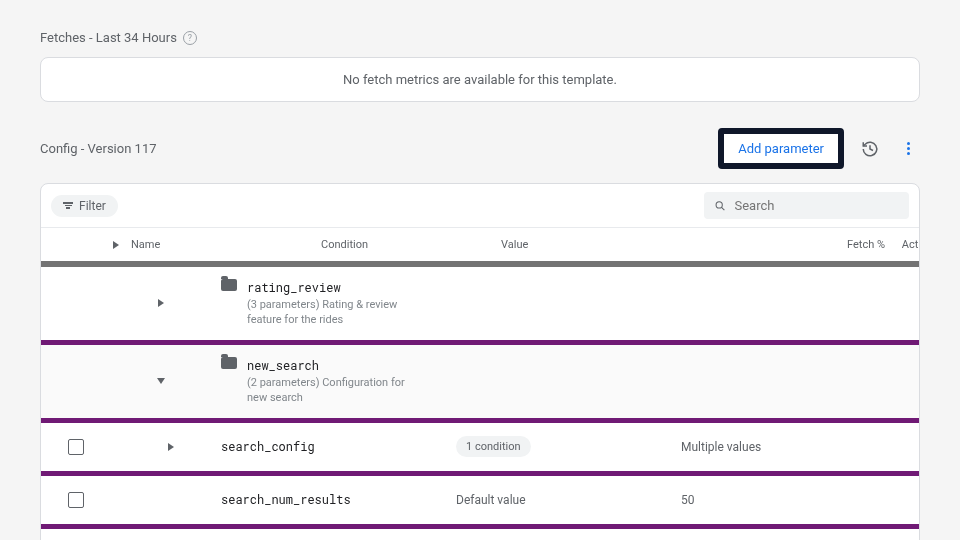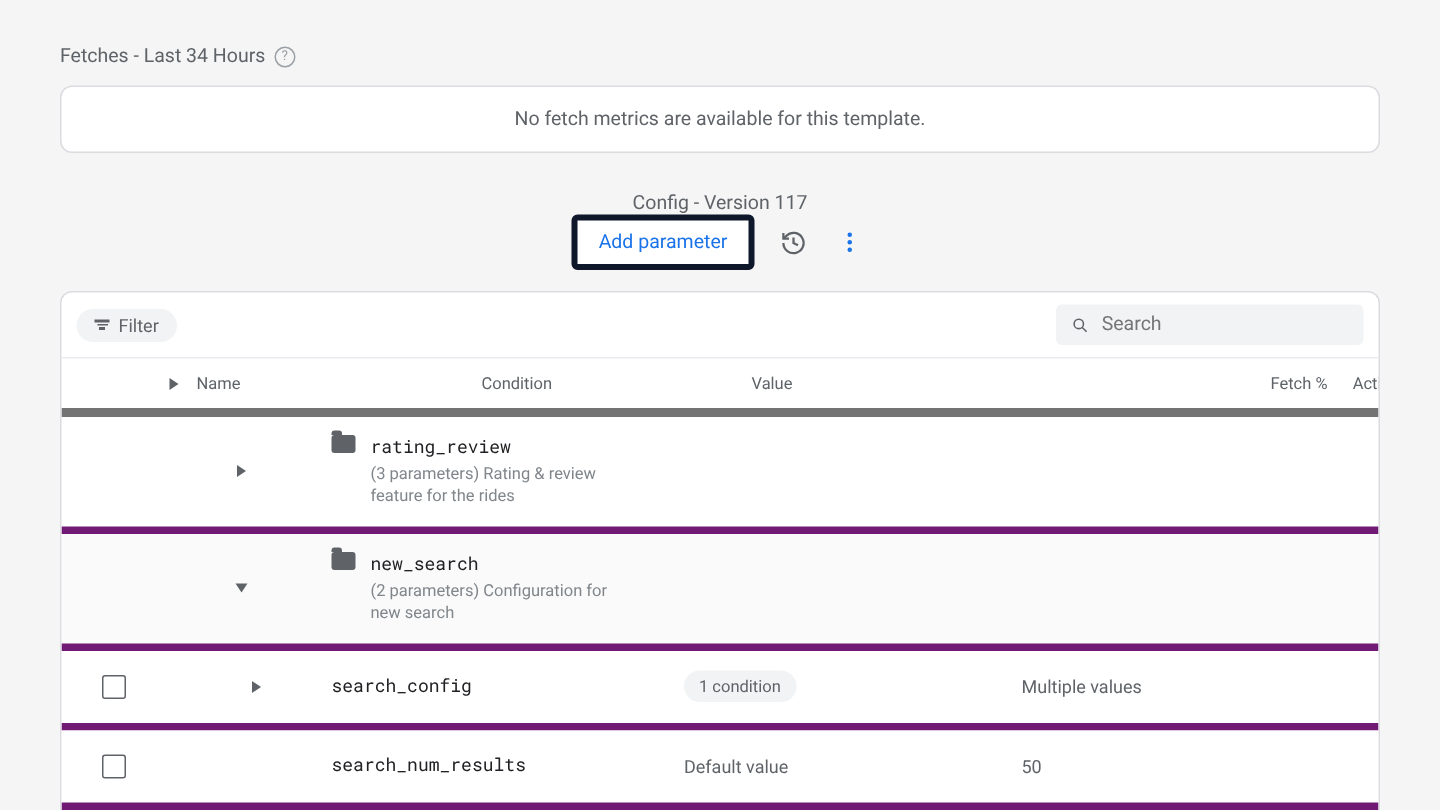--- a/index.html
+++ b/index.html
@@ -1,24 +1,24 @@
 <!DOCTYPE html>
 <html><head>
 <meta charset="utf-8">
 <style>
 * { margin:0; padding:0; box-sizing:border-box; font-family:Roboto,Arial,sans-serif; }
 body { background:#f5f5f5; width:960px; height:540px; overflow:hidden; color:#202124; }
 .page { padding:30px 40px 0 40px; }
 .section-header { display:flex; align-items:center; gap:6px; color:#5f6368; font-size:13px; margin-bottom:12px; }
 .help-circle { width:14px; height:14px; border:1px solid #9aa0a6; border-radius:50%; display:flex; align-items:center; justify-content:center; font-size:9px; color:#9aa0a6; }
 .card { background:#fff; border:1px solid #dadce0; border-radius:8px; padding:14px 0; text-align:center; color:#5f6368; font-size:13px; margin-bottom:26px; }
-.config-bar { display:flex; align-items:center; justify-content:space-between; margin-bottom:14px;flex-direction:column; }
+.config-bar { display:flex; align-items:center; justify-content:space-between; margin-bottom:14px; }
 .config-title { font-size:13px; color:#5f6368; }
 .config-actions { display:flex; align-items:center; gap:14px; }
-.add-btn { background:#fff; border:4px solid #0f172a; color:#1a73e8; font-size:13px; padding:7px 14px; border-radius:4px; cursor:pointer; }
+.add-btn { background:#fff; border:6px solid #0f172a; color:#1a73e8; font-size:13px; padding:7px 14px; border-radius:4px; cursor:pointer; }
 .icon-btn { background:none; border:none; cursor:pointer; color:#5f6368; display:flex; align-items:center; justify-content:center; width:24px; height:24px; }
 .more-dots { display:flex; flex-direction:column; gap:2px; align-items:center; }
 .more-dots span { width:3px; height:3px; background:#5f6368; border-radius:50%; }
 .more-dots.blue span { background:#1a73e8; }
 .panel { background:#fff; border:1px solid #dadce0; border-top-left-radius:8px; border-top-right-radius:8px; overflow:hidden; }
 .toolbar { display:flex; align-items:center; justify-content:space-between; padding:8px 10px; border-bottom:1px solid #e8eaed; }
 .filter-chip { display:flex; align-items:center; gap:6px; background:#f1f3f4; border-radius:14px; padding:4px 12px; font-size:12px; color:#5f6368; cursor:pointer; border:none; }
 .filter-lines { display:flex; flex-direction:column; gap:1px; align-items:center; }
 .filter-lines span { display:block; background:#5f6368; height:1.5px; }
 .filter-lines span:nth-child(1){ width:10px; }

